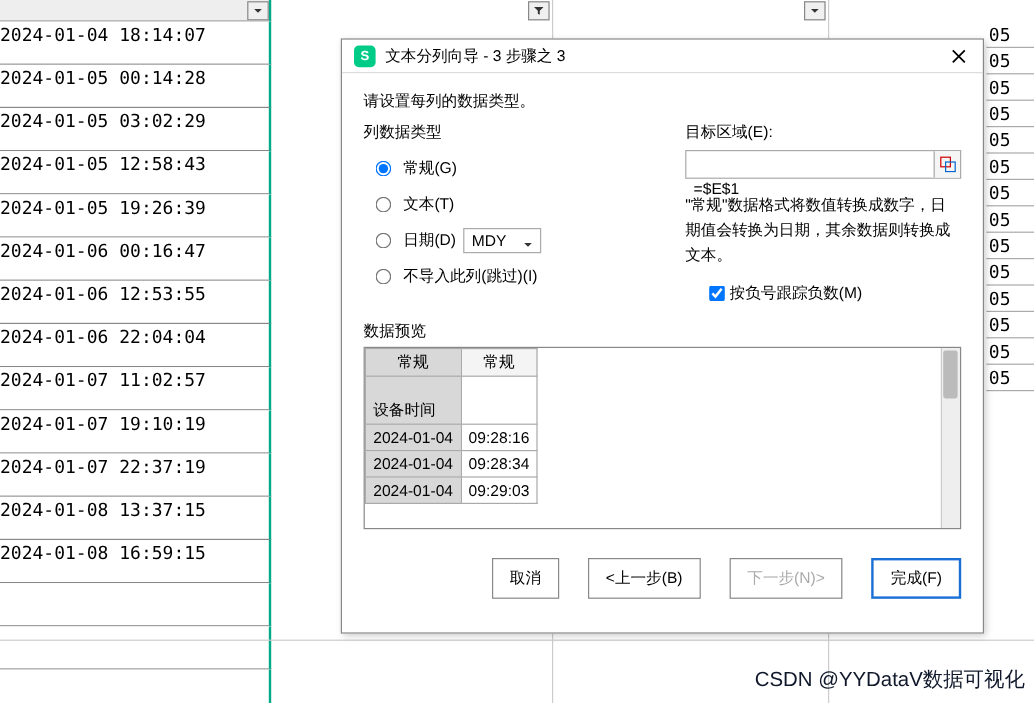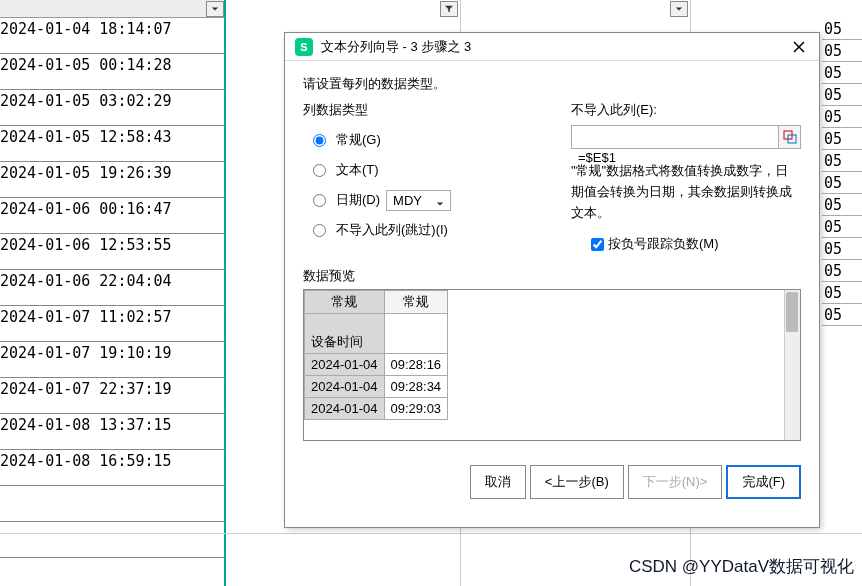--- a/index.html
+++ b/index.html
@@ -34,21 +34,21 @@
 .desc { margin-top: 12px; line-height: 1.6; }
 .chk-row { margin-top: 12px; margin-left: 20px; display: flex; align-items: center; gap: 4px; }
 .preview { margin-top: 14px; }
 .prev-box { border: 1px solid #888; height: 152px; margin-top: 4px; position: relative; overflow: hidden; }
 .prev-table { border-collapse: collapse; font-size: 13px; }
 .prev-table th, .prev-table td { border: 1px solid #aaa; padding: 2px 6px; text-align: left; height: 22px; }
 .prev-table th { background: #f4f4f4; font-weight: normal; text-align: center; }
 .prev-table td.sel, .prev-table th.sel { background: #d8d8d8; }
 .prev-scroll { position: absolute; right: 0; top: 0; width: 16px; height: 100%; background: #eee; border-left: 1px solid #ccc; }
 .prev-thumb { position: absolute; right: 2px; top: 2px; width: 12px; height: 40px; background: #bbb; border-radius: 2px; }
-.btns { display: flex; justify-content: flex-end; gap: 4px; padding: 10px 18px; }
+.btns { display: flex; justify-content: flex-end; gap: 24px; padding: 10px 18px; }
 .btn { border: 1px solid #888; background: #fff; padding: 6px 14px; font-size: 13px; cursor: pointer; font-family: inherit; }
 .btn:disabled { color: #aaa; cursor: default; }
 .btn.primary { border: 2px solid #1a6fd6; }
 .watermark { position: absolute; right: 8px; bottom: 8px; color: #0f172a; font-size: 17px; }
 </style>
 </head>
 <body>
 
 <div class="sheet">
   <div class="hdr hdr-a"></div>
@@ -149,21 +149,21 @@
                 </svg>
             </span>
           </div>
           <div class="radio-row">
             <input type="radio" name="ct" style="">
             <span>不导入此列(跳过)(I)</span>
           </div>
         </div>
       </div>
       <div class="right-sec">
-        <div class="sec-title">不导入此列(E):</div>
+        <div class="sec-title">目标区域(E):</div>
         <div class="target-input">
           <input type="text" value="=$E$1" style="">
           <div class="pick-btn">
             <svg width="14" height="14" viewBox="0 0 14 14">
                 <rect x="1" y="1" width="8" height="8" fill="none" stroke="#c00" stroke-width="1"></rect>
                 <rect x="5" y="5" width="8" height="8" fill="none" stroke="#06c" stroke-width="1"></rect>
               </svg>
           </div>
         </div>
         <div class="desc">"常规"数据格式将数值转换成数字，日期值会转换为日期，其余数据则转换成文本。</div>

